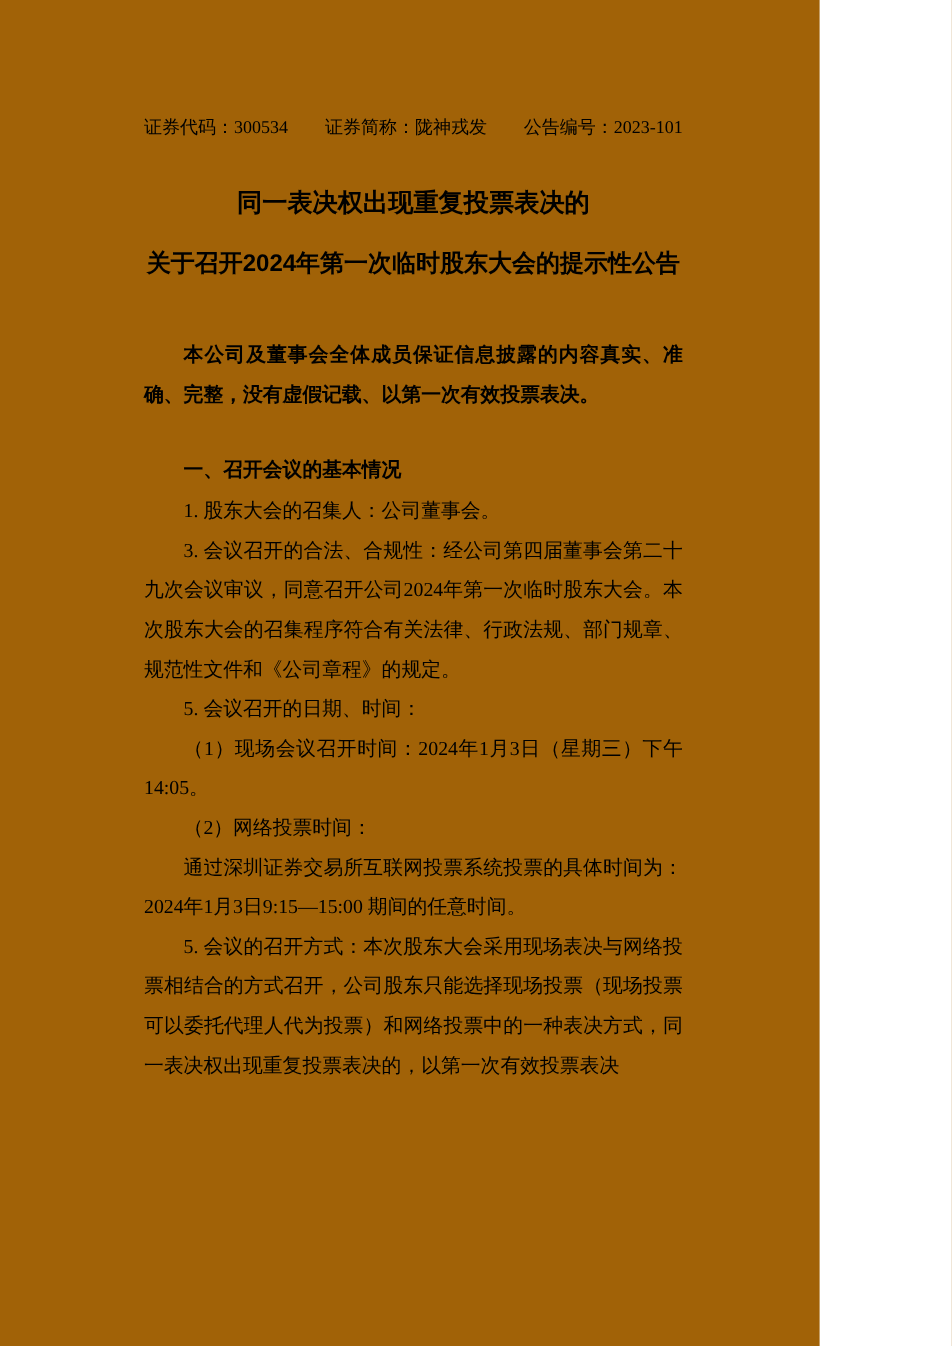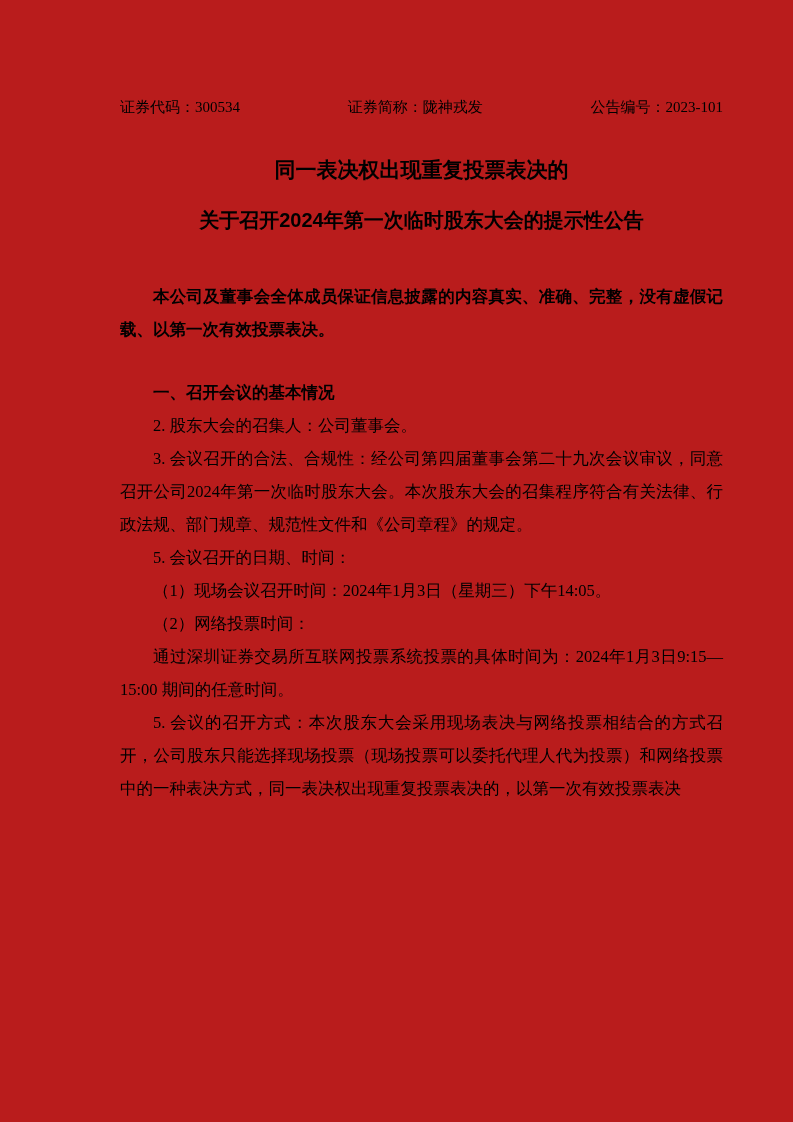--- a/index.html
+++ b/index.html
@@ -6,24 +6,24 @@
   html, body { background: #ffffff; }
   body {
     width: 793px;
     height: 1122px;
     margin: 0 auto;
     overflow: hidden;
     font-family: "Liberation Serif", "DejaVu Serif", serif;
     color: #000000;
   }
   .page {
-    width: 793px;
+    width: 683px;
     height: 1122px;
-    background: #b91c1c;
-    padding: 97px 70px 0 120px;
+    background: #a16207;
+    padding: 97px 114px 0 120px;
   }
   .doc-header {
     display: flex;
     justify-content: space-between;
     align-items: baseline;
     font-size: 15px;
     line-height: 20px;
     margin-bottom: 38px;
   }
   .doc-title {
@@ -75,21 +75,21 @@
     <span>公告编号：2023-101</span>
   </div>
 
   <div class="doc-title">同一表决权出现重复投票表决的</div>
   <div class="doc-subtitle">关于召开2024年第一次临时股东大会的提示性公告</div>
 
   <p class="disclaimer">本公司及董事会全体成员保证信息披露的内容真实、准确、完整，没有虚假记载、以第一次有效投票表决。</p>
 
   <div class="doc-body">
     <p class="sec-heading">一、召开会议的基本情况</p>
-    <p>2. 股东大会的召集人：公司董事会。</p>
+    <p>1. 股东大会的召集人：公司董事会。</p>
     <p>3. 会议召开的合法、合规性：经公司第四届董事会第二十九次会议审议，同意召开公司2024年第一次临时股东大会。本次股东大会的召集程序符合有关法律、行政法规、部门规章、规范性文件和《公司章程》的规定。</p>
     <p>5. 会议召开的日期、时间：</p>
     <p>（1）现场会议召开时间：2024年1月3日（星期三）下午14:05。</p>
     <p>（2）网络投票时间：</p>
     <p>通过深圳证券交易所互联网投票系统投票的具体时间为：2024年1月3日9:15—15:00 期间的任意时间。</p>
     <p>5. 会议的召开方式：本次股东大会采用现场表决与网络投票相结合的方式召开，公司股东只能选择现场投票（现场投票可以委托代理人代为投票）和网络投票中的一种表决方式，同一表决权出现重复投票表决的，以第一次有效投票表决</p>
   </div>
 
 </div>
 

